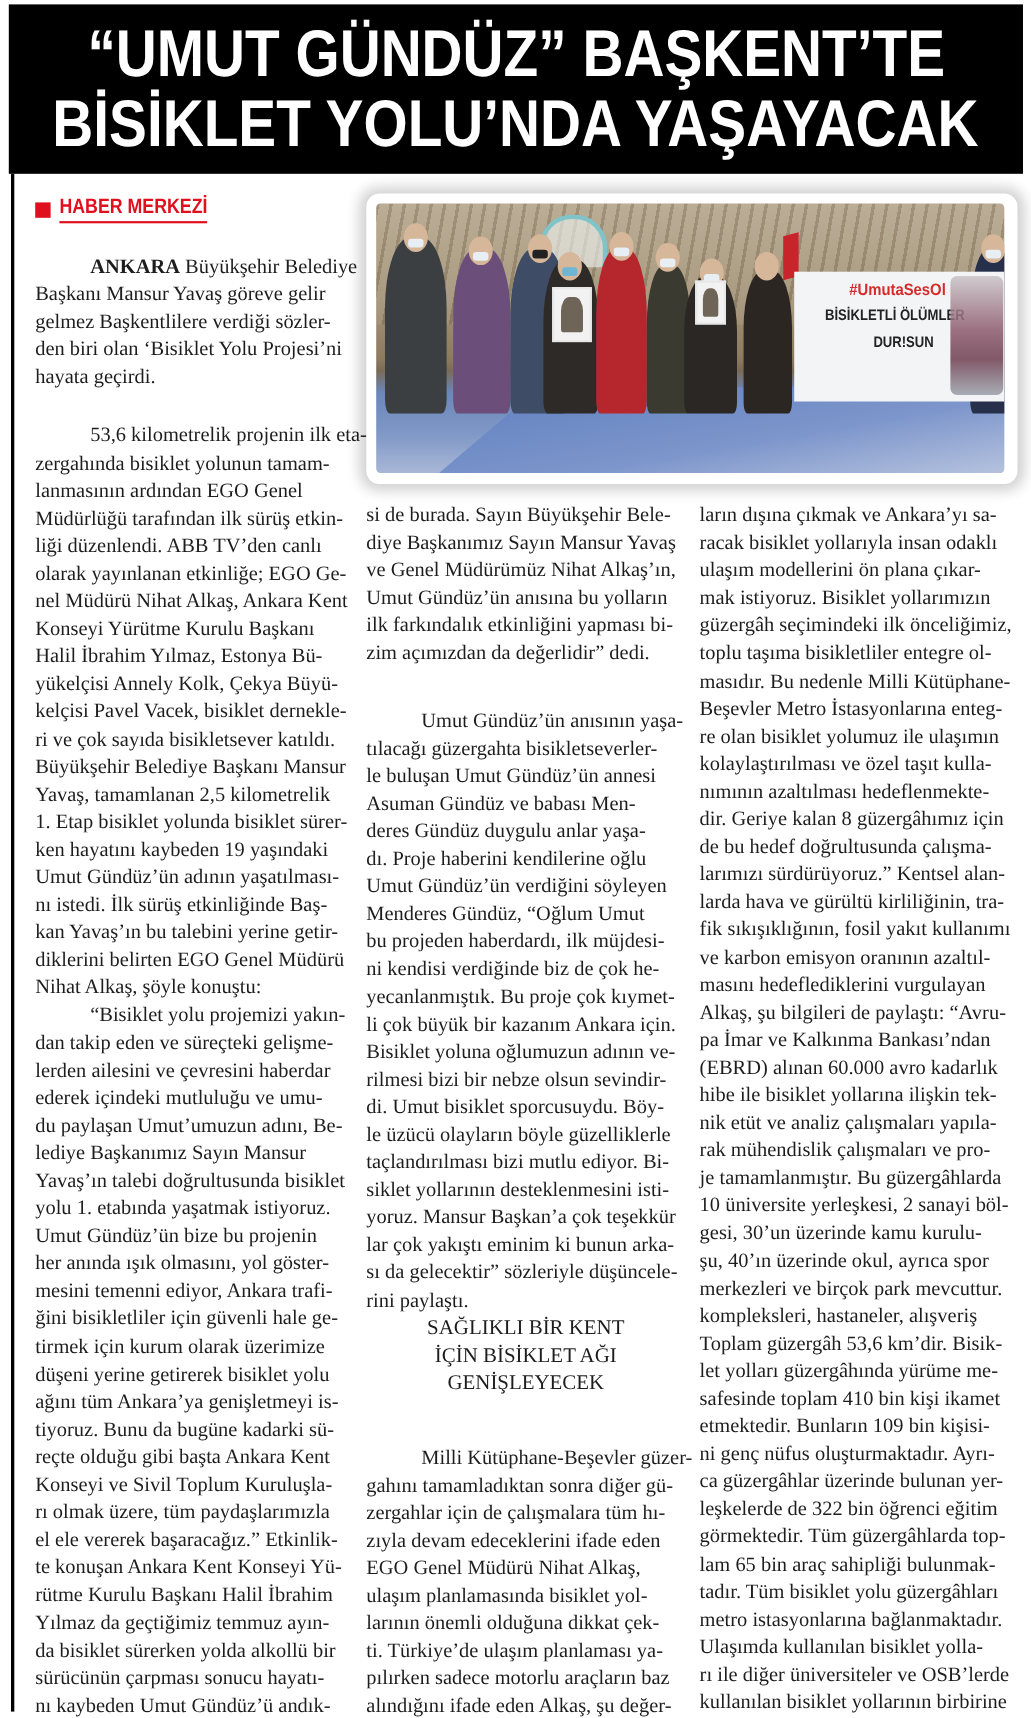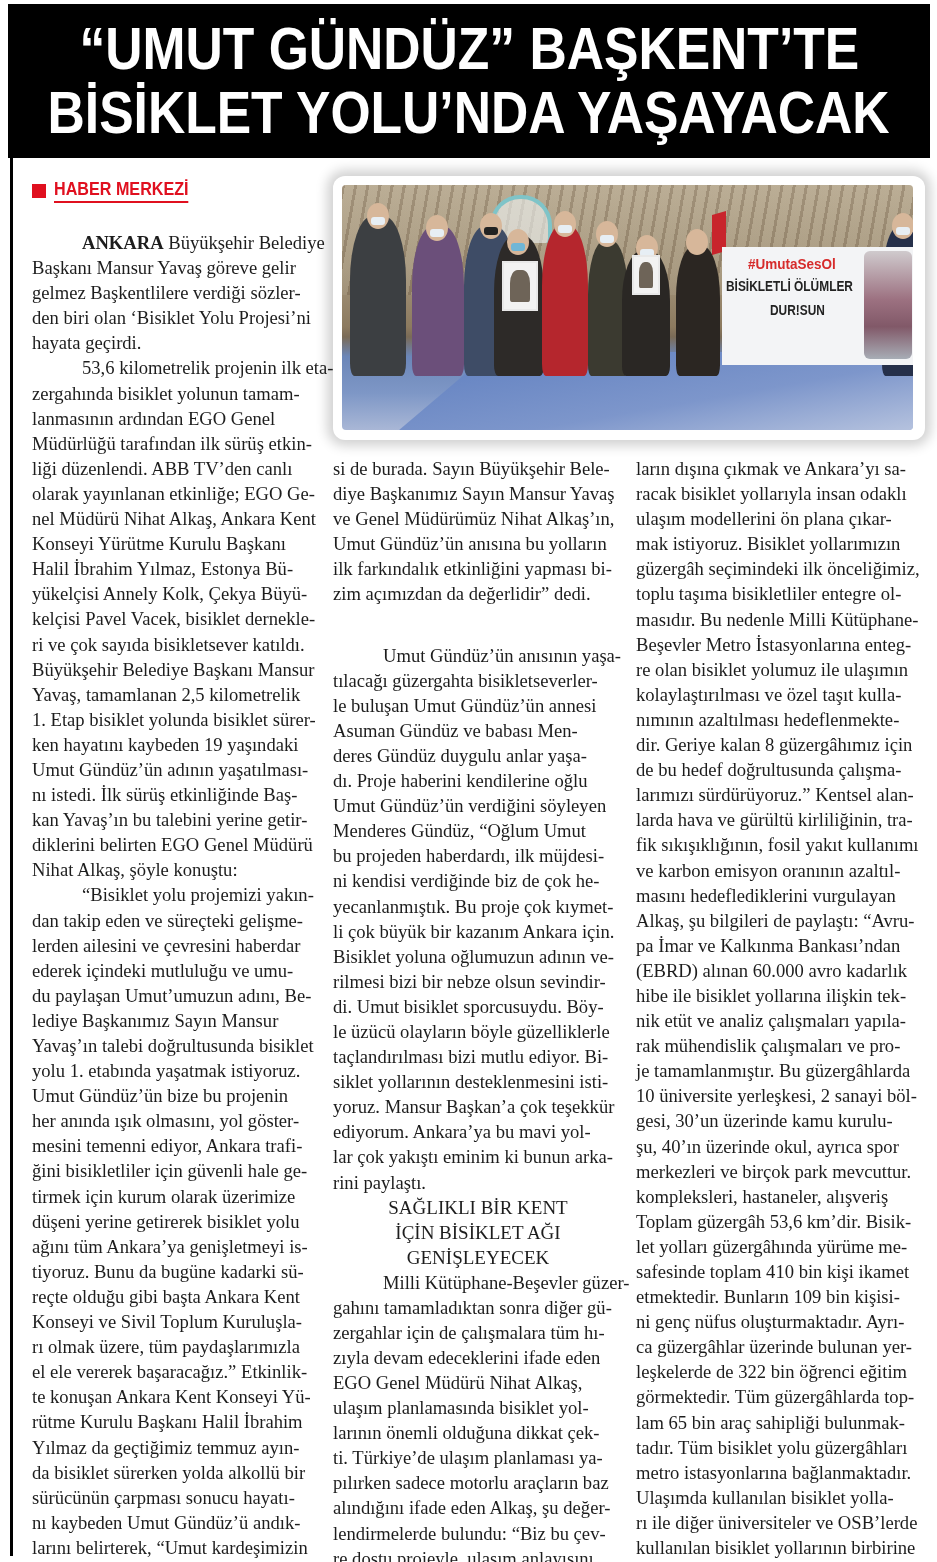--- a/index.html
+++ b/index.html
@@ -62,21 +62,21 @@
     .portrait {
       position: absolute; background: #f2f2f2; border: 2px solid #e8e8e8;
       display: flex; align-items: center; justify-content: center;
     }
     .portrait::after {
       content: ""; width: 60%; height: 70%; background: #6e6458; border-radius: 40% 40% 10% 10%;
     }
     .banner {
       position: absolute; left: 380px; top: 62px; width: 196px; height: 118px;
       background: #f3f4f6; display: flex; flex-direction: column; align-items: flex-start;
-      padding: 8px 0 0 4px;
+      padding: 8px 0 0 28px;
     }
     .banner-hashtag {
       font-family: "Liberation Sans", sans-serif; font-weight: bold; font-size: 15px; color: #d62b2b;
       margin-left: 22px; transform: scaleX(0.9); transform-origin: left;
     }
     .banner-line {
       font-family: "Liberation Sans", sans-serif; font-weight: bold; font-size: 14px; color: #222;
       transform: scaleX(0.85); transform-origin: left; margin-top: 6px; white-space: nowrap;
     }
     .banner-line2 { margin-left: 44px; margin-top: 8px; }
@@ -173,21 +173,21 @@
     </div>
   </div>
 </div>
 
 <div class="column col-left" id="col-left">
     <span class="line ind" style="text-indent: 50px;"><span class="lead-word">ANKARA</span><span> Büyükşehir Belediye</span></span>
     <span class="line">Başkanı Mansur Yavaş göreve gelir</span>
     <span class="line">gelmez Başkentlilere verdiği sözler-</span>
     <span class="line">den biri olan ‘Bisiklet Yolu Projesi’ni</span>
     <span class="line">hayata geçirdi.</span>
-    <span class="line ind" style="text-indent: 50px;">53,6 kilometrelik projenin ilk eta-</span>
+    <span class="line ind" style="text-indent: 50px; margin-top: 28px;">53,6 kilometrelik projenin ilk eta-</span>
     <span class="line">zergahında bisiklet yolunun tamam-</span>
     <span class="line">lanmasının ardından EGO Genel</span>
     <span class="line">Müdürlüğü tarafından ilk sürüş etkin-</span>
     <span class="line">liği düzenlendi. ABB TV’den canlı</span>
     <span class="line">olarak yayınlanan etkinliğe; EGO Ge-</span>
     <span class="line">nel Müdürü Nihat Alkaş, Ankara Kent</span>
     <span class="line">Konseyi Yürütme Kurulu Başkanı</span>
     <span class="line">Halil İbrahim Yılmaz, Estonya Bü-</span>
     <span class="line">yükelçisi Annely Kolk, Çekya Büyü-</span>
     <span class="line">kelçisi Pavel Vacek, bisiklet dernekle-</span>
@@ -250,31 +250,31 @@
       <span class="line">ni kendisi verdiğinde biz de çok he-</span>
       <span class="line">yecanlanmıştık. Bu proje çok kıymet-</span>
       <span class="line">li çok büyük bir kazanım Ankara için.</span>
       <span class="line">Bisiklet yoluna oğlumuzun adının ve-</span>
       <span class="line">rilmesi bizi bir nebze olsun sevindir-</span>
       <span class="line">di. Umut bisiklet sporcusuydu. Böy-</span>
       <span class="line">le üzücü olayların böyle güzelliklerle</span>
       <span class="line">taçlandırılması bizi mutlu ediyor. Bi-</span>
       <span class="line">siklet yollarının desteklenmesini isti-</span>
       <span class="line">yoruz. Mansur Başkan’a çok teşekkür</span>
-      <span class="line">ediyorum. Ankara’ya bu mavi yol-</span>
       <span class="line">lar çok yakıştı eminim ki bunun arka-</span>
+      <span class="line">sı da gelecektir” sözleriyle düşüncele-</span>
       <span class="line">rini paylaştı.</span>
     </div>
   <div class="subhead">
     <span class="line">SAĞLIKLI BİR KENT</span>
     <span class="line">İÇİN BİSİKLET AĞI</span>
     <span class="line">GENİŞLEYECEK</span>
   </div>
   <div id="col-mid-after">
-      <span class="line ind" style="text-indent: 50px;">Milli Kütüphane-Beşevler güzer-</span>
+      <span class="line ind" style="text-indent: 50px; margin-top: 43px;">Milli Kütüphane-Beşevler güzer-</span>
       <span class="line">gahını tamamladıktan sonra diğer gü-</span>
       <span class="line">zergahlar için de çalışmalara tüm hı-</span>
       <span class="line">zıyla devam edeceklerini ifade eden</span>
       <span class="line">EGO Genel Müdürü Nihat Alkaş,</span>
       <span class="line">ulaşım planlamasında bisiklet yol-</span>
       <span class="line">larının önemli olduğuna dikkat çek-</span>
       <span class="line">ti. Türkiye’de ulaşım planlaması ya-</span>
       <span class="line">pılırken sadece motorlu araçların baz</span>
       <span class="line">alındığını ifade eden Alkaş, şu değer-</span>
       <span class="line">lendirmelerde bulundu: “Biz bu çev-</span>

